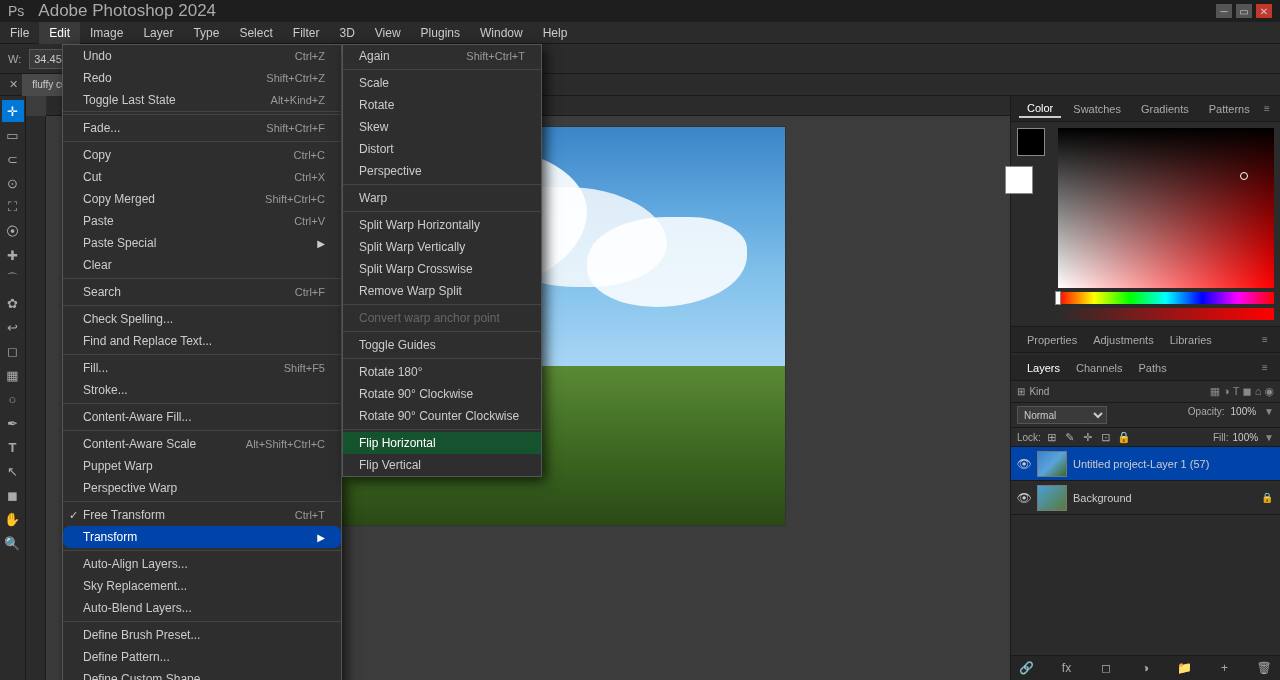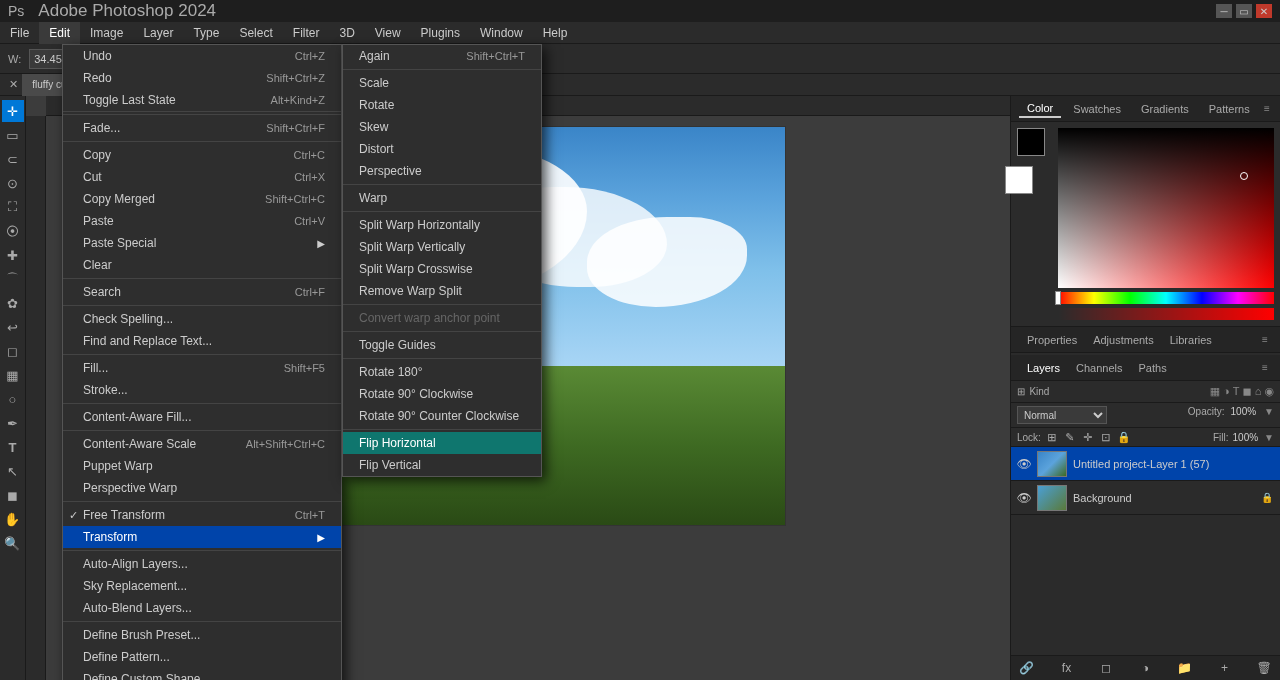--- a/index.html
+++ b/index.html
@@ -710,21 +710,21 @@
   </div>
   <div class="dropdown-item">
     <span class="menu-item-label">Perspective Warp</span>
   </div>
   <div class="menu-separator"></div>
   <div class="dropdown-item has-check">
     <span class="check-mark">✓</span>
     <span class="menu-item-label">Free Transform</span>
     <span class="shortcut">Ctrl+T</span>
   </div>
-  <div class="dropdown-item highlighted" style="background:#0044aa;">
+  <div class="dropdown-item highlighted" style="background:#0044aa;border-radius:7px;">
     <span class="menu-item-label" style="color:#fff;">Transform</span>
     <span class="submenu-arrow" style="color:#fff;">▶</span>
   </div>
   <div class="menu-separator"></div>
   <div class="dropdown-item">
     <span class="menu-item-label">Auto-Align Layers...</span>
   </div>
   <div class="dropdown-item">
     <span class="menu-item-label">Sky Replacement...</span>
   </div>
@@ -794,19 +794,19 @@
   <div class="sub-item">
     <span class="menu-item-label">Rotate 180°</span>
   </div>
   <div class="sub-item">
     <span class="menu-item-label">Rotate 90° Clockwise</span>
   </div>
   <div class="sub-item">
     <span class="menu-item-label">Rotate 90° Counter Clockwise</span>
   </div>
   <div class="menu-separator"></div>
-  <div class="sub-item highlighted" style="background:#0f766e;color:#fff;">
+  <div class="sub-item highlighted" style="background:#14532d;color:#fff;">
     <span class="menu-item-label">Flip Horizontal</span>
   </div>
   <div class="sub-item">
     <span class="menu-item-label">Flip Vertical</span>
   </div>
 </div>
 
 </body></html>

